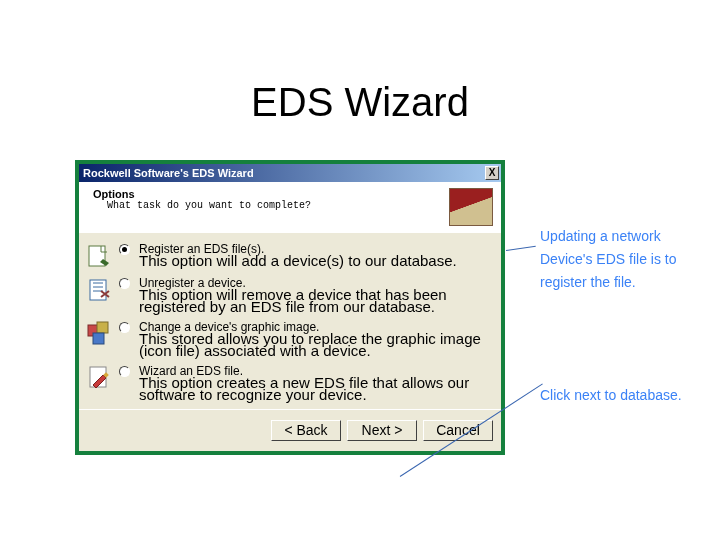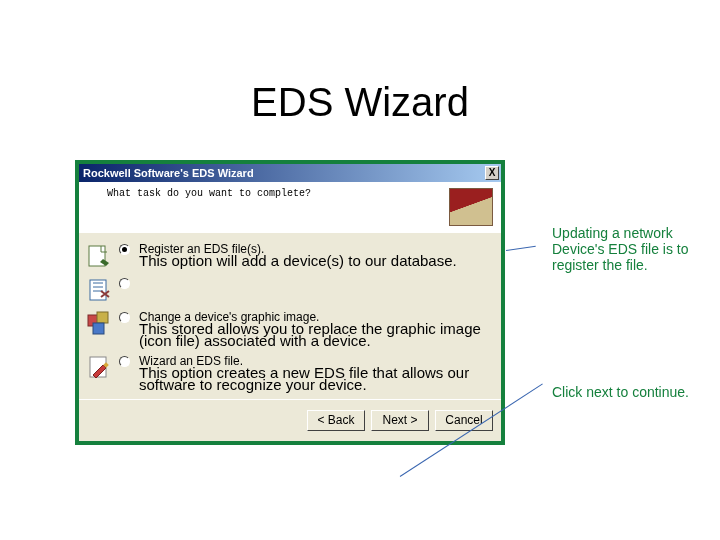--- a/index.html
+++ b/index.html
@@ -105,36 +105,35 @@
   .opt .text { flex: 1; font-size: 10px; line-height: 12px; }
   .opt .text .lbl { font-size: 12px; }
   .opt .text .desc { font-size: 15px; }
   .button-row {
     padding: 10px 8px 10px 8px;
     display: flex;
     justify-content: flex-end;
     gap: 6px;
   }
   .btn {
-    width: 58px; height: 21px;
+    width: 70px; height: 21px;
     background: #ece9d8;
     border: 1px solid #404040;
     border-top-color: #fff;
     border-left-color: #fff;
-    font-size: 12px;
+    font-size: 14px;
     text-align: center;
     line-height: 19px;
   }
   .annotation {
     position: absolute;
     font-family: Arial, sans-serif;
     font-size: 14px;
-    line-height: 16px;
-    color: #15803d;
-    margin-left: 12px;
+    line-height: 23px;
+    color: #3b82f6;
   }
   .anno1 { top: 225px; left: 540px; width: 160px; }
   .anno2 { top: 384px; left: 540px; width: 170px; }
   .line1 {
     position: absolute;
     top: 250px; left: 506px;
     width: 30px; height: 1px;
     background: #3a66b0;
     transform: rotate(-8deg);
     transform-origin: left center;
@@ -158,20 +157,21 @@
 <div class="dialog">
   <div class="titlebar">
     <span class="title-text">Rockwell Software's EDS Wizard</span>
     <div class="close-btn">
       <span>X</span>
     </div>
   </div>
 
   <div class="header-panel">
     <div class="header-text">
+      <div class="h1">Options</div>
       <div class="h2">What task do you want to complete?</div>
     </div>
     <div class="header-icon"></div>
   </div>
   <div class="divider"></div>
 
   <div class="options">
 
     <div class="opt">
       <div class="icon">
@@ -196,20 +196,24 @@
       <div class="icon">
         <svg width="26" height="26">
             <rect x="3" y="3" width="16" height="20" fill="#fff" stroke="#3a6aa0"></rect>
             <path d="M6 6 h10 M6 10 h10 M6 14 h10" stroke="#3a6aa0"></path>
             <path d="M14 14 l8 6 M22 14 l-8 6" stroke="#8a3a3a" stroke-width="2"></path>
           </svg>
       </div>
       <div class="radio-col">
           <div class="radio"></div>
         </div>
+      <div class="text">
+        <div class="lbl">Unregister a device.</div>
+        <div class="desc">This option will remove a device that has been registered by an EDS file from our database.</div>
+      </div>
     </div>
 
     <div class="opt">
       <div class="icon">
         <svg width="26" height="26">
             <rect x="1" y="4" width="11" height="11" fill="#c84848" stroke="#7a2a2a"></rect>
             <rect x="10" y="1" width="11" height="11" fill="#c8b048" stroke="#7a6a2a"></rect>
             <rect x="6" y="12" width="11" height="11" fill="#4878c8" stroke="#2a4a7a"></rect>
           </svg>
       </div>
@@ -247,13 +251,13 @@
     <div class="btn">&lt; Back</div>
     <div class="btn">Next &gt;</div>
     <div class="btn">Cancel</div>
   </div>
 </div>
 
 <div class="line1"></div>
 <div class="annotation anno1">Updating a network Device's EDS file is to register the file.</div>
 
 <div class="line2"></div>
-<div class="annotation anno2">Click next to continue.</div>
+<div class="annotation anno2">Click next to database.</div>
 
 </body></html>

